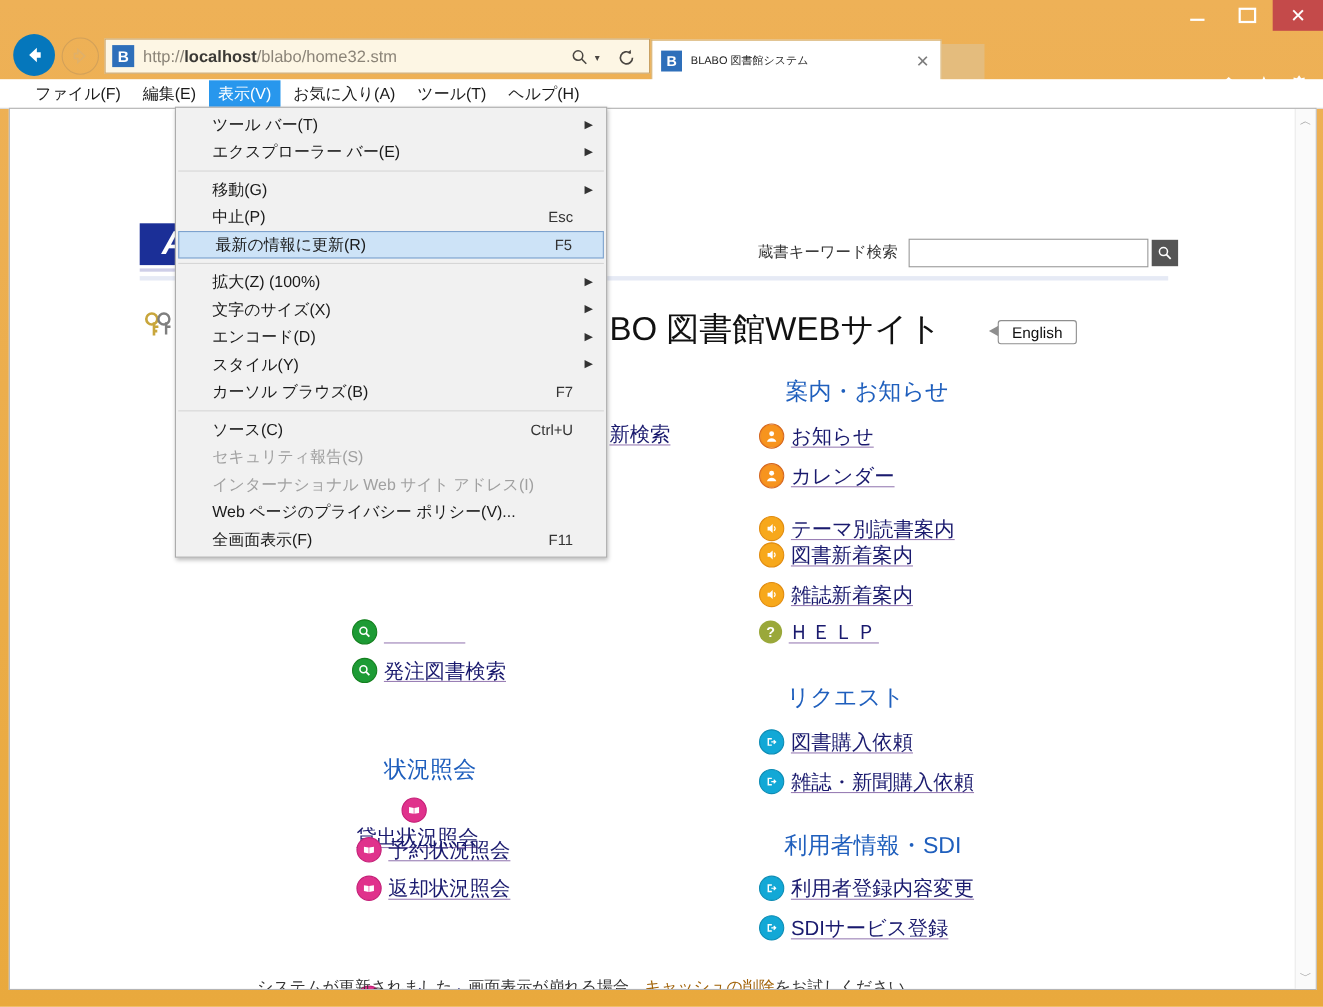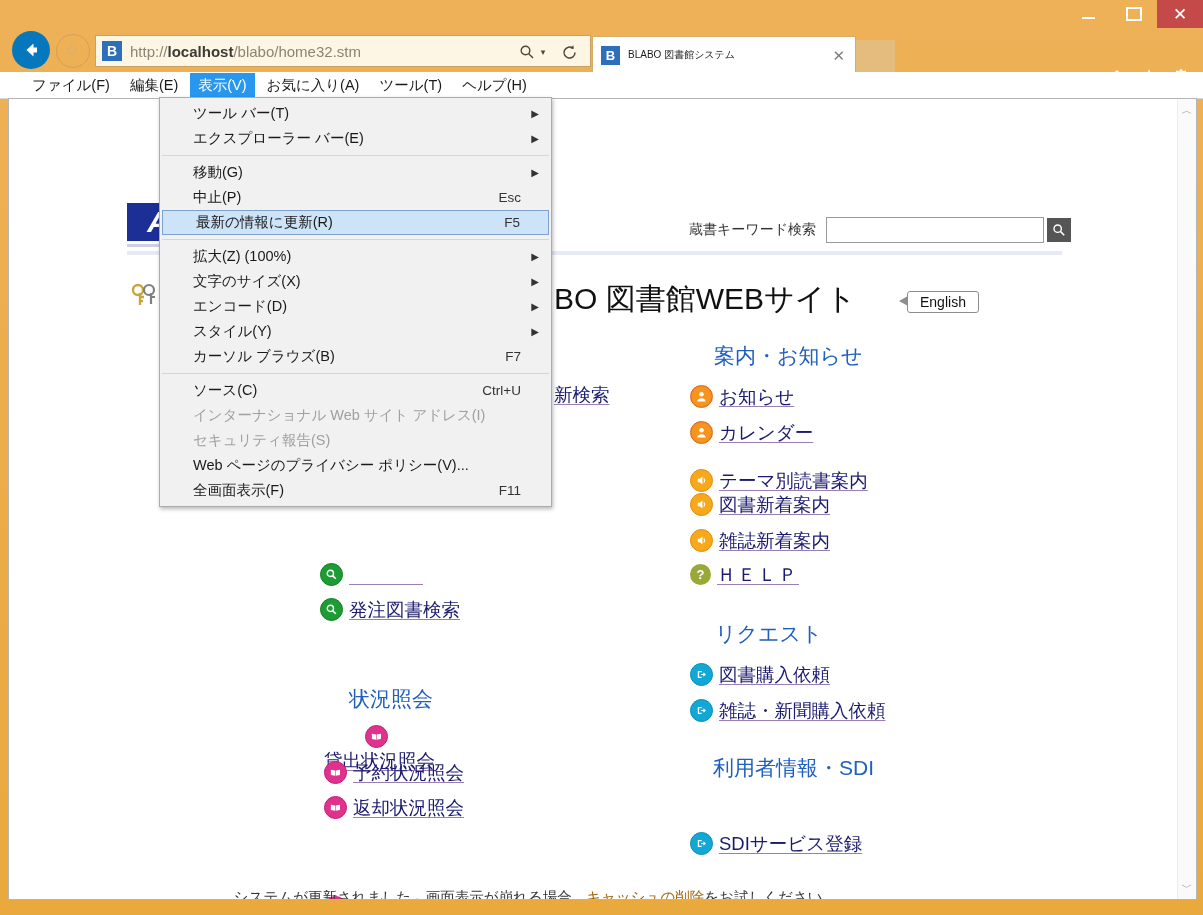--- a/index.html
+++ b/index.html
@@ -346,20 +346,29 @@
         <span class="ico ico-login">
           <svg width="13" height="13" viewBox="0 0 14 14">
               <path d="M3 3.2 L3 10.8 L7.2 10.8 L7.2 9.4 L4.4 9.4 L4.4 4.6 L7.2 4.6 L7.2 3.2 Z" fill="#fff"></path>
               <path d="M6.6 7 L10.6 7 M9 5.2 L10.9 7 L9 8.8" stroke="#fff" stroke-width="1.2" fill="none"></path>
             </svg>
         </span>
         <span class="txt">雑誌・新聞購入依頼</span>
       </div>
 
       <div class="col-head" style="left:704px;top:655px;">利用者情報・SDI</div>
+      <div class="lnk" style="left:681px;top:696px;">
+        <span class="ico ico-login">
+          <svg width="13" height="13" viewBox="0 0 14 14">
+              <path d="M3 3.2 L3 10.8 L7.2 10.8 L7.2 9.4 L4.4 9.4 L4.4 4.6 L7.2 4.6 L7.2 3.2 Z" fill="#fff"></path>
+              <path d="M6.6 7 L10.6 7 M9 5.2 L10.9 7 L9 8.8" stroke="#fff" stroke-width="1.2" fill="none"></path>
+            </svg>
+        </span>
+        <span class="txt">利用者登録内容変更</span>
+      </div>
       <div class="lnk" style="left:681px;top:732px;">
         <span class="ico ico-login">
           <svg width="13" height="13" viewBox="0 0 14 14">
               <path d="M3 3.2 L3 10.8 L7.2 10.8 L7.2 9.4 L4.4 9.4 L4.4 4.6 L7.2 4.6 L7.2 3.2 Z" fill="#fff"></path>
               <path d="M6.6 7 L10.6 7 M9 5.2 L10.9 7 L9 8.8" stroke="#fff" stroke-width="1.2" fill="none"></path>
             </svg>
         </span>
         <span class="txt">SDIサービス登録</span>
       </div>
 
@@ -473,24 +482,24 @@
     <div class="mrow">
       <span>カーソル ブラウズ(B)</span>
       <span class="accel">F7</span>
     </div>
     <div class="msep"></div>
     <div class="mrow">
       <span>ソース(C)</span>
       <span class="accel">Ctrl+U</span>
     </div>
     <div class="mrow disabled">
+      <span>セキュリティ報告(S)</span>
+    </div>
+    <div class="mrow disabled">
       <span>インターナショナル Web サイト アドレス(I)</span>
-    </div>
-    <div class="mrow disabled">
-      <span>セキュリティ報告(S)</span>
     </div>
     <div class="mrow">
       <span>Web ページのプライバシー ポリシー(V)...</span>
     </div>
     <div class="mrow">
       <span>全画面表示(F)</span>
       <span class="accel">F11</span>
     </div>
   </div>
 

